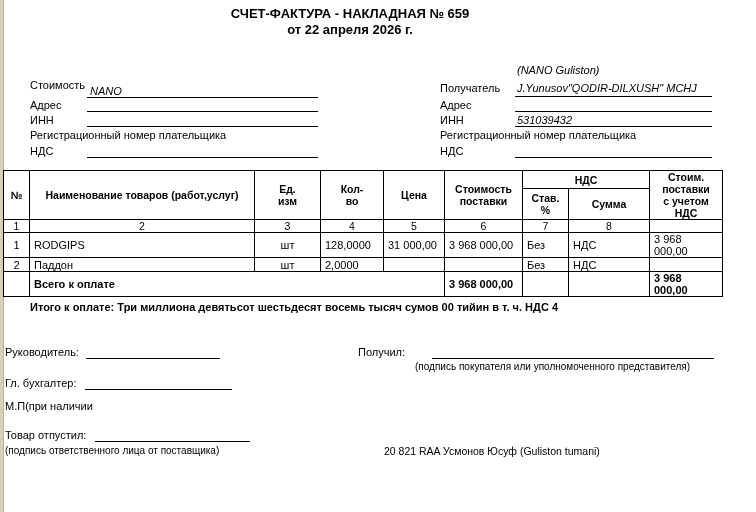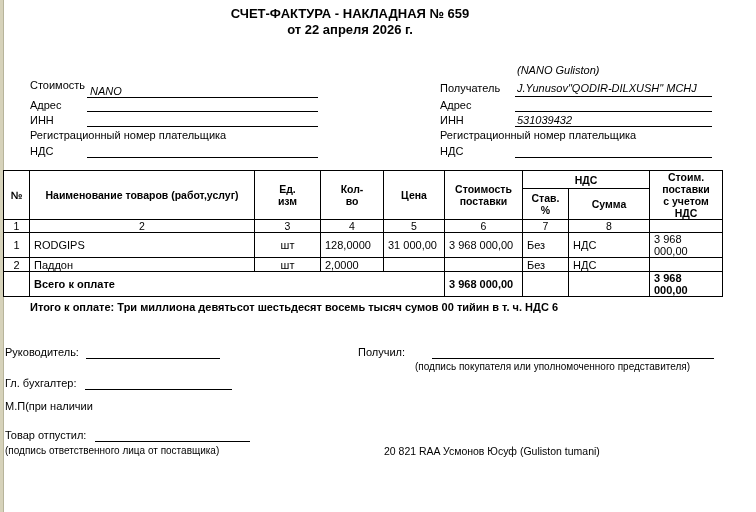--- a/index.html
+++ b/index.html
@@ -149,21 +149,21 @@
     <td></td>
     <td class="l" colspan="4">Всего к оплате</td>
     <td class="r">3 968 000,00</td>
     <td></td>
     <td></td>
     <td class="r">3 968 000,00</td>
   </tr>
 </tbody>
   </table>
 
-<div class="lbl bold" style="left:30px;top:301px">Итого к оплате: Три миллиона девятьсот шестьдесят восемь тысяч сумов 00 тийин  в т. ч. НДС 6</div>
+<div class="lbl bold" style="left:30px;top:301px">Итого к оплате: Три миллиона девятьсот шестьдесят восемь тысяч сумов 00 тийин  в т. ч. НДС 4</div>
 
 <div class="lbl" style="left:5px;top:346px">Руководитель:</div>
 <div class="uline" style="left:86px;top:358px;width:134px"></div>
 
 <div class="lbl" style="left:358px;top:346px">Получил:</div>
 <div class="uline" style="left:432px;top:358px;width:282px"></div>
 <div class="note" style="left:415px;top:361px">(подпись покупателя или уполномоченного представителя)</div>
 
 <div class="lbl" style="left:5px;top:377px">Гл. бухгалтер:</div>
 <div class="uline" style="left:85px;top:389px;width:147px"></div>

